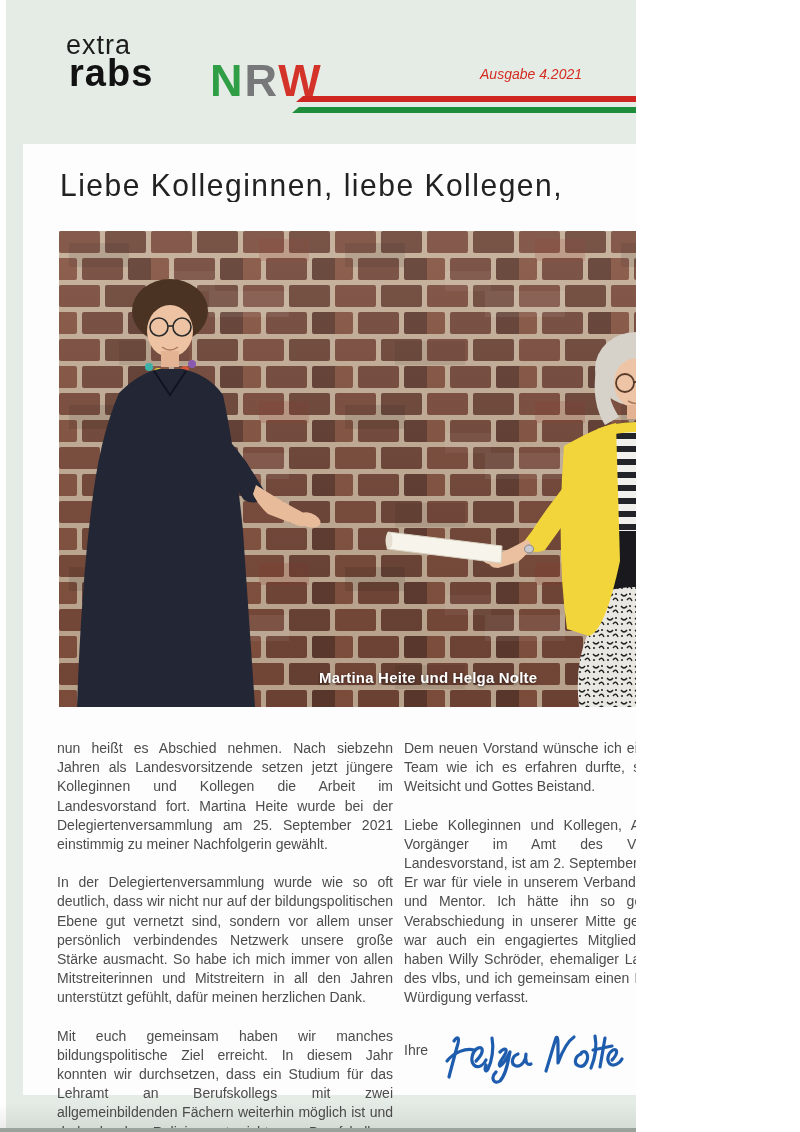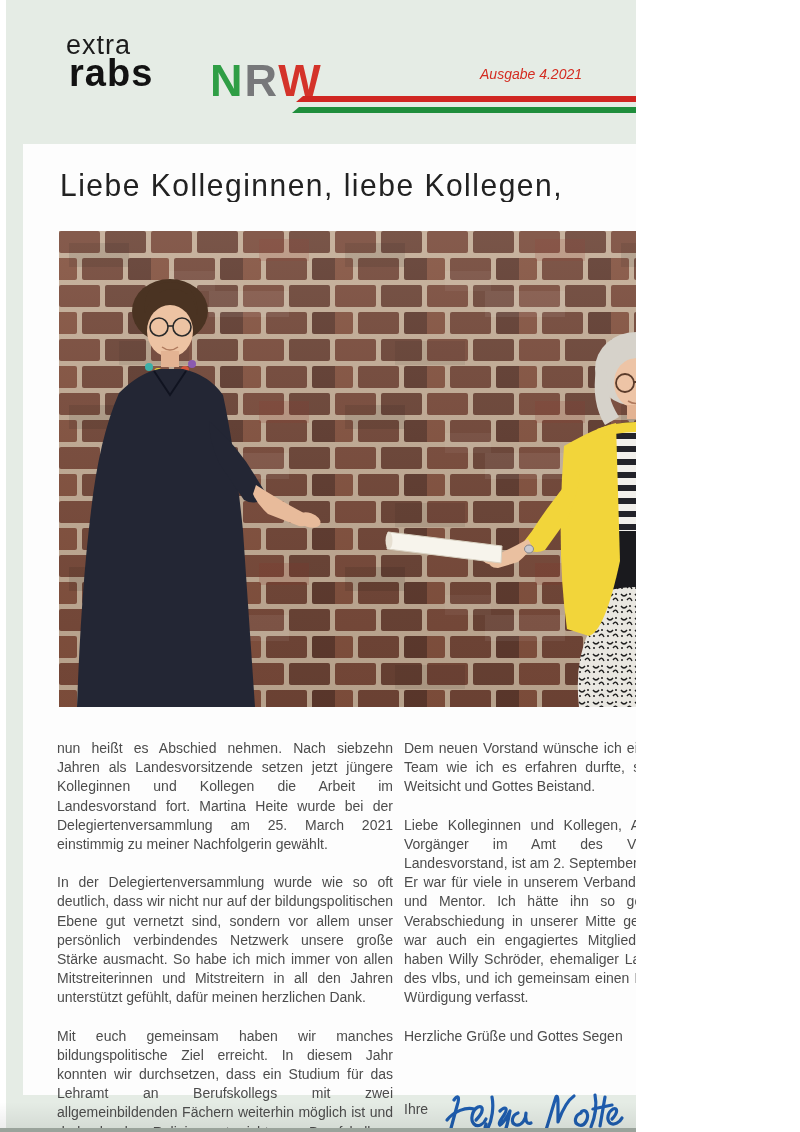--- a/index.html
+++ b/index.html
@@ -153,32 +153,32 @@
         <path d="M469,308 Q451,318 437,324 L429,327 Q429,337 439,337 L459,331 Q469,323 473,315 Z" fill="#eac0a0"></path>
         <ellipse cx="470" cy="318" rx="4.5" ry="4" fill="#c9c9cf" stroke="#86868e" stroke-width="1"></ellipse>
         <ellipse cx="433" cy="326" rx="11" ry="8" fill="#eac0a0" transform="rotate(12 433 326)"></ellipse>
       </g>
 
       <g>
         <polygon points="329,301 443,315 442,332 328,318" fill="#f7f4ec" stroke="#d9d2c2" stroke-width="1"></polygon>
         <ellipse cx="330" cy="309.5" rx="3.5" ry="8.5" fill="#e7e0d2"></ellipse>
       </g>
     </svg>
+    <div class="caption">Martina Heite und Helga Nolte</div>
   </div>
 
   <div class="col col-left">
-    <p>nun heißt es Abschied nehmen. Nach siebzehn Jahren als Landesvorsitzende setzen jetzt jüngere Kolleginnen und Kollegen die Arbeit im Landesvorstand fort. Martina Heite wurde bei der Delegiertenversammlung am 25. March 2021 einstimmig zu meiner Nachfolgerin gewählt.</p>
+    <p>nun heißt es Abschied nehmen. Nach siebzehn Jahren als Landesvorsitzende setzen jetzt jüngere Kolleginnen und Kollegen die Arbeit im Landesvorstand fort. Martina Heite wurde bei der Delegiertenversammlung am 25. September 2021 einstimmig zu meiner Nachfolgerin gewählt.</p>
     <p>In der Delegiertenversammlung wurde wie so oft deutlich, dass wir nicht nur auf der bildungspolitischen Ebene gut vernetzt sind, sondern vor allem unser persönlich verbindendes Netzwerk unsere große Stärke ausmacht. So habe ich mich immer von allen Mitstreiterinnen und Mitstreitern in all den Jahren unterstützt gefühlt, dafür meinen herzlichen Dank.</p>
     <p>Mit euch gemeinsam haben wir manches bildungspolitische Ziel erreicht. In diesem Jahr konnten wir durchsetzen, dass ein Studium für das Lehramt an Berufskollegs mit zwei allgemeinbildenden Fächern weiterhin möglich ist und dadurch der Religionsunterricht an Berufskollegs gesichert bleibt. Hierbei stand auch der vlbs, mit dem der VKR durch einen Korporationsvertrag verbunden ist, an unserer Seite. Dorothee Hartmann berichtet in ihrem Artikel darüber.</p>
   </div>
 
   <div class="col col-right">
     <p>Dem neuen Vorstand wünsche ich ein ebenso starkes Team wie ich es erfahren durfte, sowie viel Erfolg, Weitsicht und Gottes Beistand.</p>
     <p>Liebe Kolleginnen und Kollegen, Alfred Tent, mein Vorgänger im Amt des Vorsitzenden im Landesvorstand, ist am 2. September 2021 verstorben. Er war für viele in unserem Verband ein guter Freund und Mentor. Ich hätte ihn so gerne bei meiner Verabschiedung in unserer Mitte gehabt. Alfred Tent war auch ein engagiertes Mitglied im vlbs. Daher haben Willy Schröder, ehemaliger Landesvorsitzender des vlbs, und ich gemeinsam einen Nachruf zu seiner Würdigung verfasst.</p>
-    <p class="salutation">Herzliche Grüße und Gottes Segen</p>
     <div class="sig-row">
       <span class="sig-pre">Ihre</span>
       <svg class="sig-svg" width="185" height="64" viewBox="0 0 185 64" aria-label="Helga Nolte">
         <g fill="none" stroke="#1e5cad" stroke-width="3.2" stroke-linecap="round" stroke-linejoin="round">
           <path d="M12,16 C16,10 18,13 15,22 C12,33 9,44 7,52"></path>
           <path d="M5,36 C12,27 24,23 32,25"></path>
           <path d="M34,36 C42,28 42,21 36,23 C30,26 28,36 32,40 C36,44 42,40 44,35"></path>
           <path d="M50,13 C52,23 50,36 46,44 C44,48 42,45 44,40"></path>
           <path d="M58,27 C64,21 66,25 62,31 C59,36 56,39 58,41 C62,39 66,31 68,27 C66,37 64,50 58,56 C52,60 48,53 54,47"></path>
           <path d="M76,29 C70,31 68,39 74,41 C80,42 84,35 84,29 C83,35 84,41 89,39"></path>

